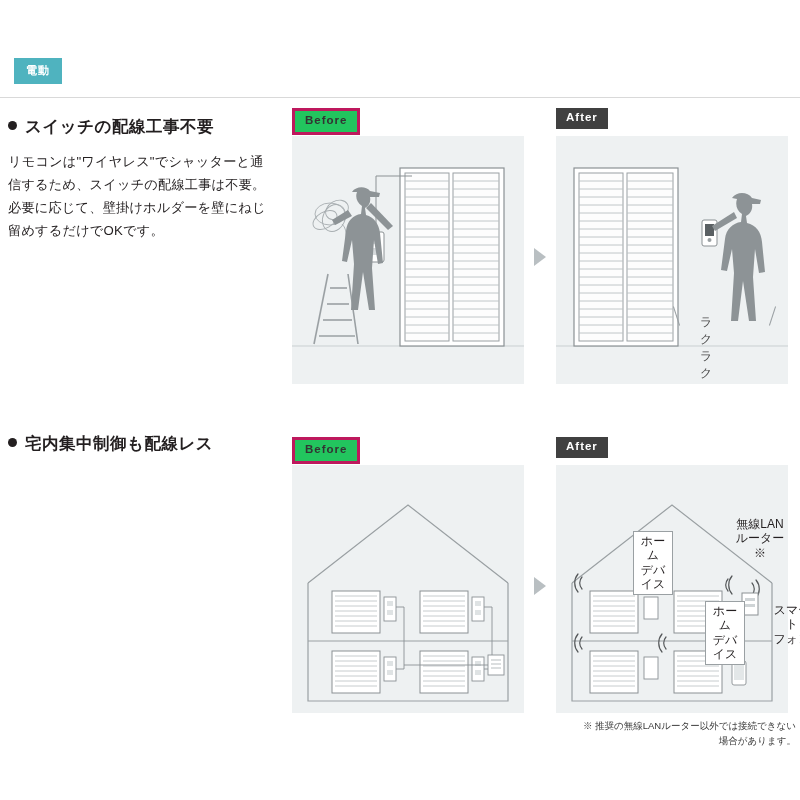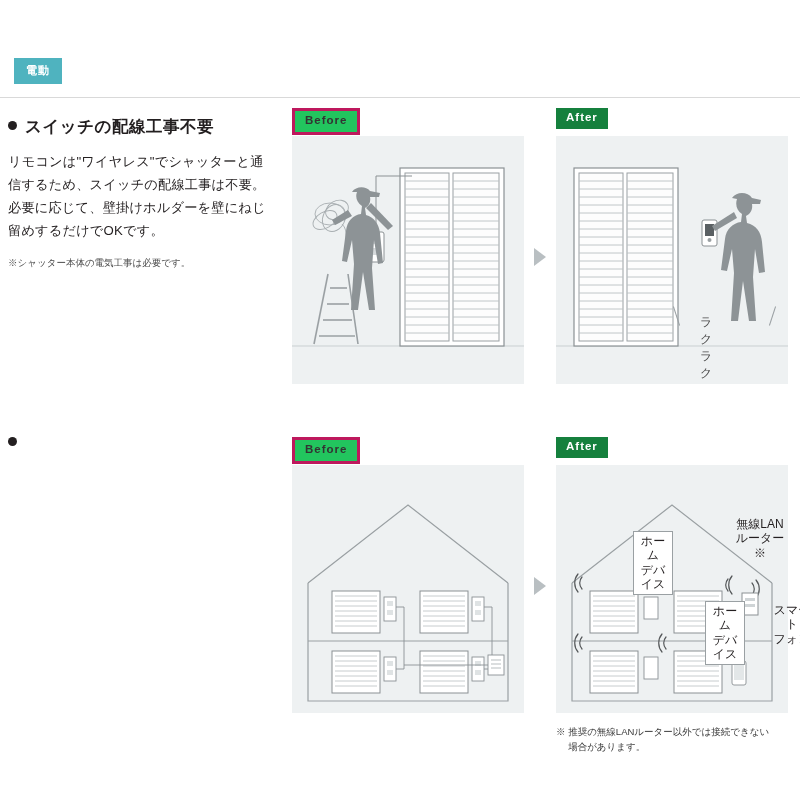--- a/index.html
+++ b/index.html
@@ -59,21 +59,21 @@
   #sec1-note { top: 148px; }
 
   
   .panel { position: absolute; background: #eef1f2; }
   .label {
     position: absolute;
     font-size: 11.5px; font-weight: 700; letter-spacing: 1px;
     padding: 4px 10px 5px 10px; line-height: 1;
   }
   .label.before { background: #22c55e; color: #333; border: 3px solid #be185d; }
-  .label.after { background: #15803d; color: #ffffff; }
+  .label.after { background: #404040; color: #ffffff; }
 
   .arrow-right {
     position: absolute;
     width: 0; height: 0;
     border-top: 9px solid transparent;
     border-bottom: 9px solid transparent;
     border-left: 12px solid #b9bfc2;
   }
 
   .panel-note {
@@ -100,21 +100,20 @@
   <div class="header">
     <div class="badge">電動</div>
   </div>
 
   <div class="section" id="section-1">
 
     <div class="sec-title">
       <span class="dot"></span><span>スイッチの配線工事不要</span>
     </div>
     <div class="sec-body">リモコンは"ワイヤレス"でシャッターと通信するため、スイッチの配線工事は不要。必要に応じて、壁掛けホルダーを壁にねじ留めするだけでOKです。</div>
-    <div class="sec-note" id="sec1-note">※シャッター本体の電気工事は必要です。</div>
 
     <div class="label before" style="left:292px; top:0px;">Before</div>
     <div class="panel" style="left:292px; top:28px; width:232px; height:248px;">
       <svg viewBox="0 0 232 248" preserveAspectRatio="none" aria-hidden="true">
 
         <line x1="0" y1="210" x2="232" y2="210" stroke="#c9cfd1" stroke-width="1"></line>
 
         <rect x="108" y="32" width="104" height="178" fill="#ffffff" stroke="#8b9194" stroke-width="1.2"></rect>
         <rect x="113" y="37" width="44" height="168" fill="#fdfdfd" stroke="#9aa0a3" stroke-width="1"></rect>
         <rect x="161" y="37" width="46" height="168" fill="#fdfdfd" stroke="#9aa0a3" stroke-width="1"></rect>
@@ -256,21 +255,21 @@
       </svg>
     </div>
     <div class="handwrite" style="left:700px; top:206px;">ラクラク</div>
     <div style="position:absolute;left:676px;top:198px;width:1px;height:20px;background:#9aa0a3;transform:rotate(-18deg);"></div>
     <div style="position:absolute;left:772px;top:198px;width:1px;height:20px;background:#9aa0a3;transform:rotate(18deg);"></div>
   </div>
 
   <div class="section" id="section-2">
 
     <div class="sec-title">
-      <span class="dot"></span>
+      <span class="dot"></span><span>宅内集中制御も配線レス</span>
     </div>
 
     <div class="label before" style="left:292px; top:12px;">Before</div>
     <div class="panel" style="left:292px; top:40px; width:232px; height:248px;">
       <svg viewBox="0 0 232 248" preserveAspectRatio="none" aria-hidden="true">
 
         <polyline points="16,118 116,40 216,118" fill="none" stroke="#9aa0a3" stroke-width="1.2"></polyline>
         <polyline points="16,118 16,236 216,236 216,118" fill="none" stroke="#9aa0a3" stroke-width="1.2"></polyline>
         <line x1="16" y1="176" x2="216" y2="176" stroke="#9aa0a3" stroke-width="1"></line>
 
@@ -434,17 +433,17 @@
     <div class="calloutlbl" style="left:734px; top:92px; width:52px;">
       無線LAN<br>ルーター※
     </div>
     <div class="calloutlbl" style="left:705px; top:176px; width:40px;">
       <span style="display:block;border:1px solid #9aa0a3;background:#fff;padding:2px 1px;">ホーム<br>デバイス</span>
     </div>
     <div class="calloutlbl" style="left:772px; top:178px; width:40px;">
       スマート<br>フォン
     </div>
 
-    <div class="panel-note" style="left:556px; top:300px; width:240px; white-space:pre-line;">※ 推奨の無線LANルーター以外では接続できない
+    <div class="panel-note" style="left:556px; top:294px; width:240px; white-space:pre-line;text-align:right;">※ 推奨の無線LANルーター以外では接続できない
 　 場合があります。</div>
   </div>
 
 </div>
 
 </body></html>

